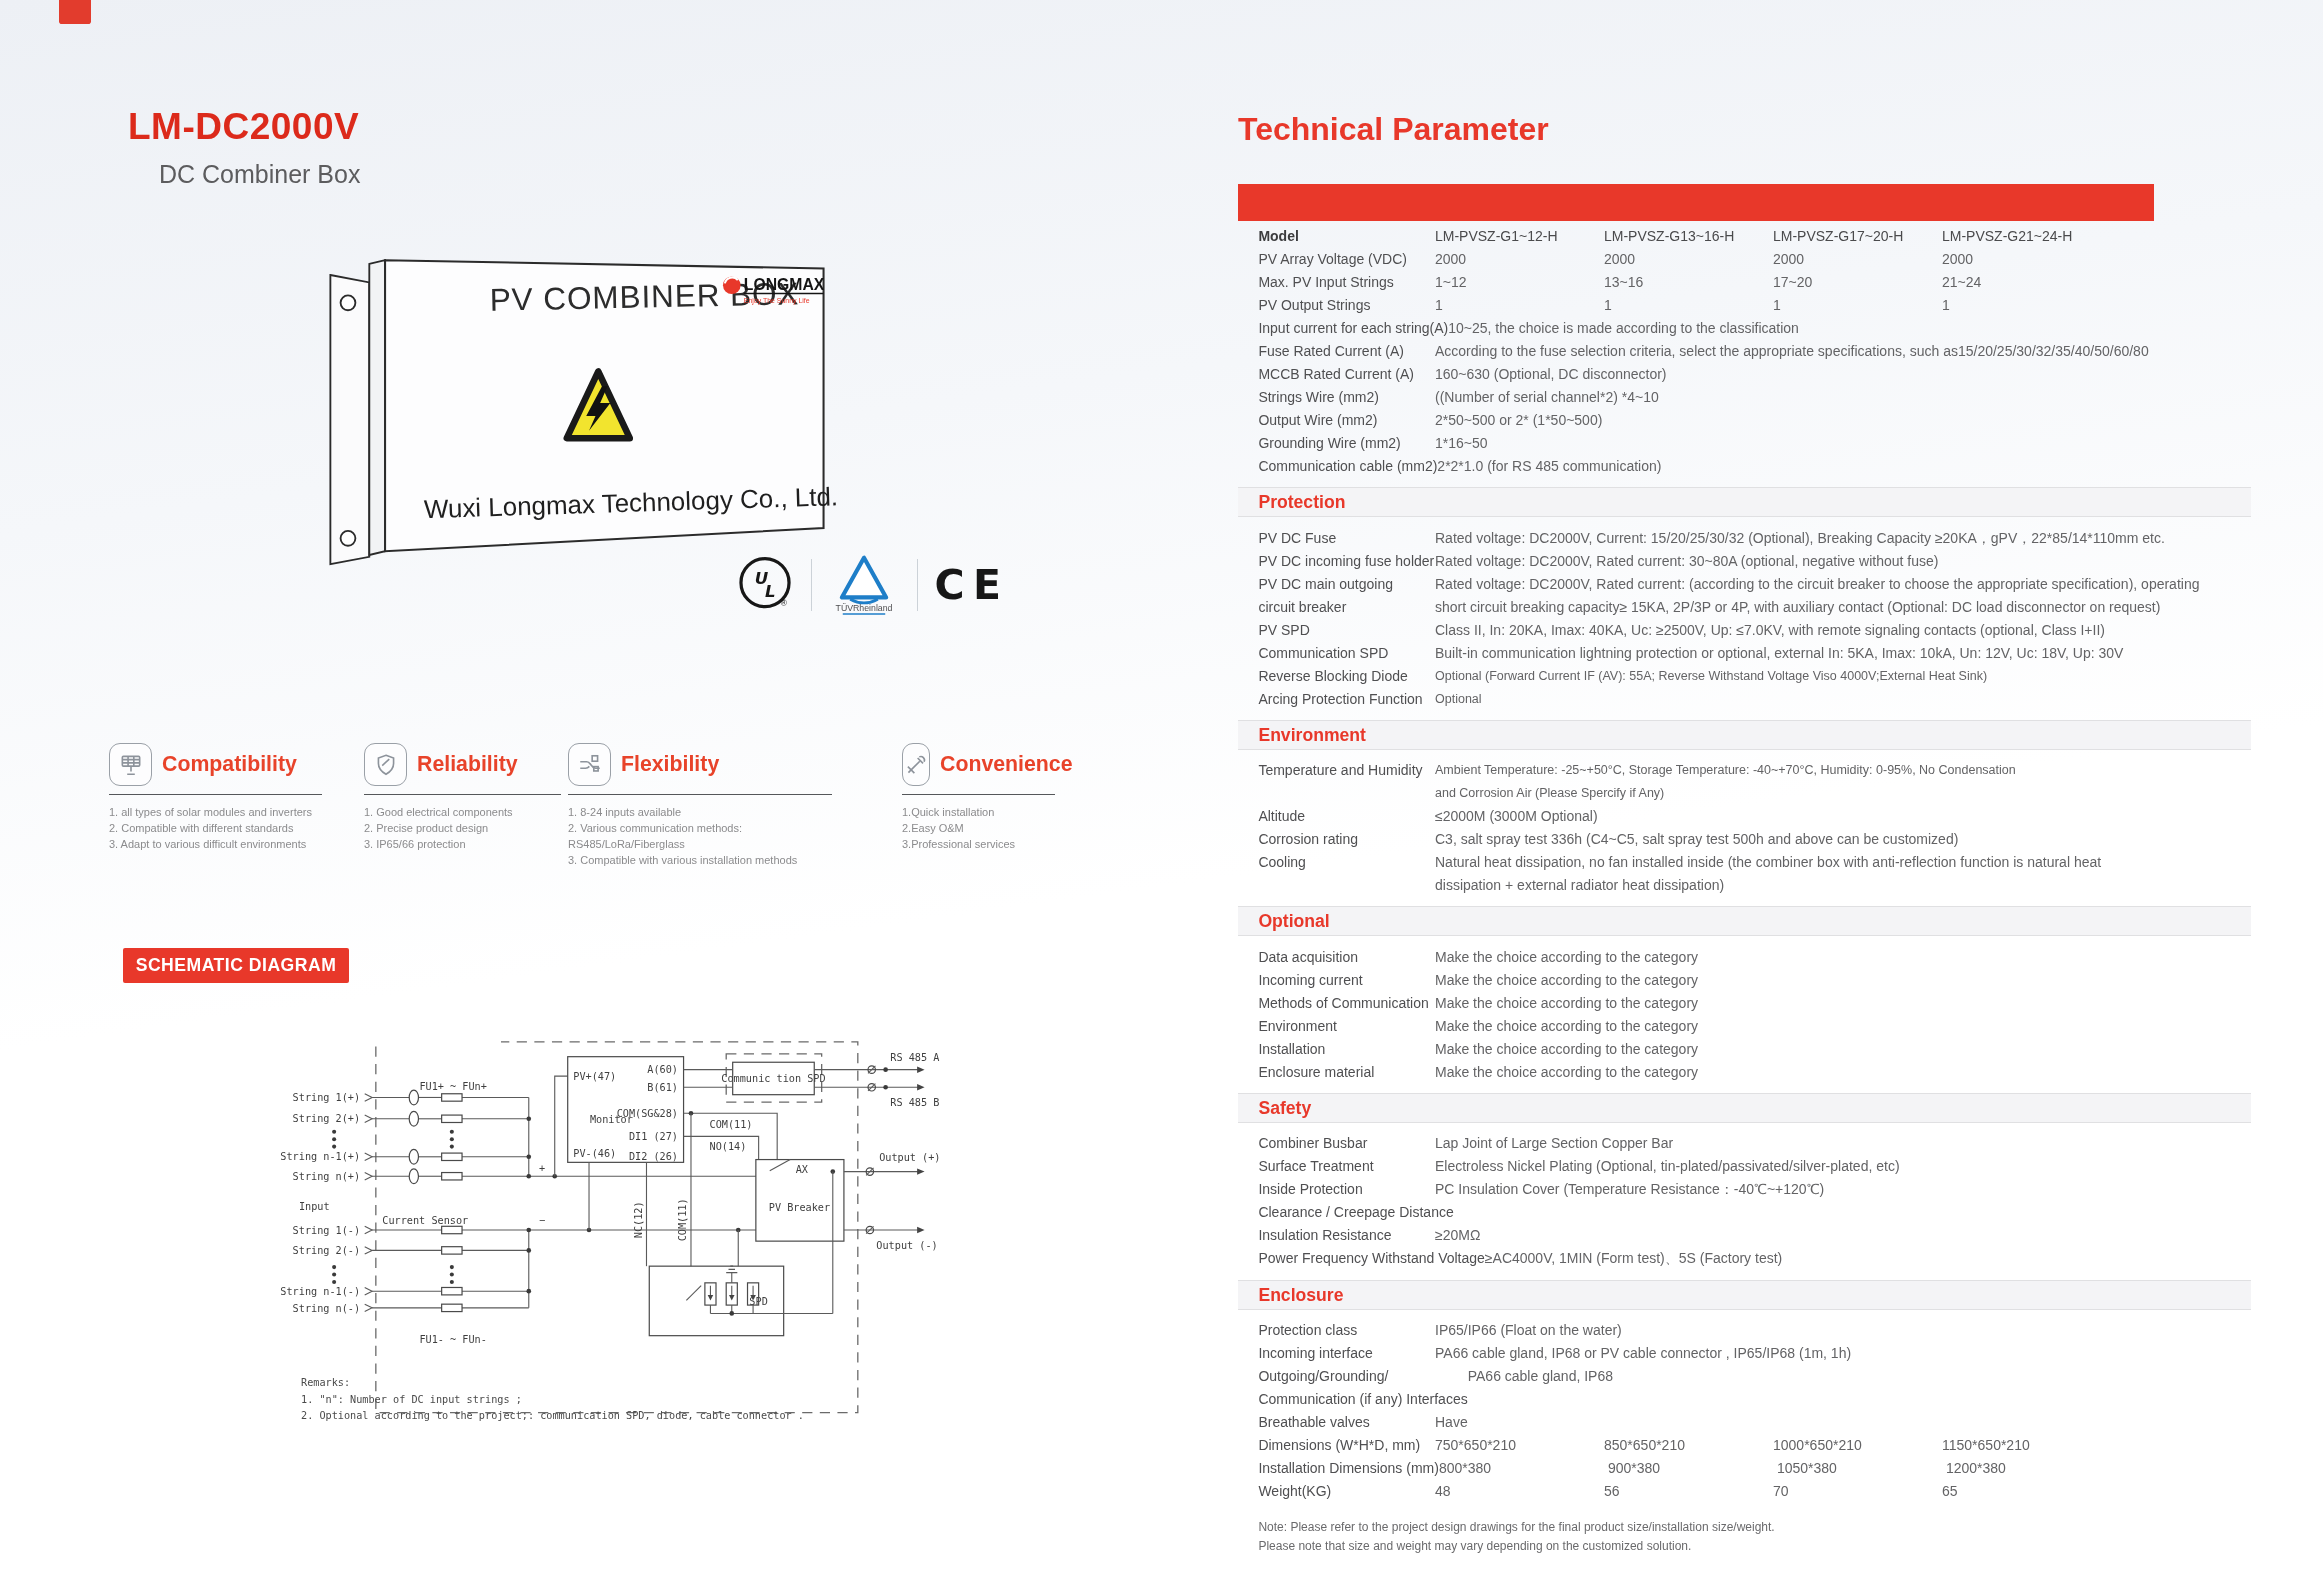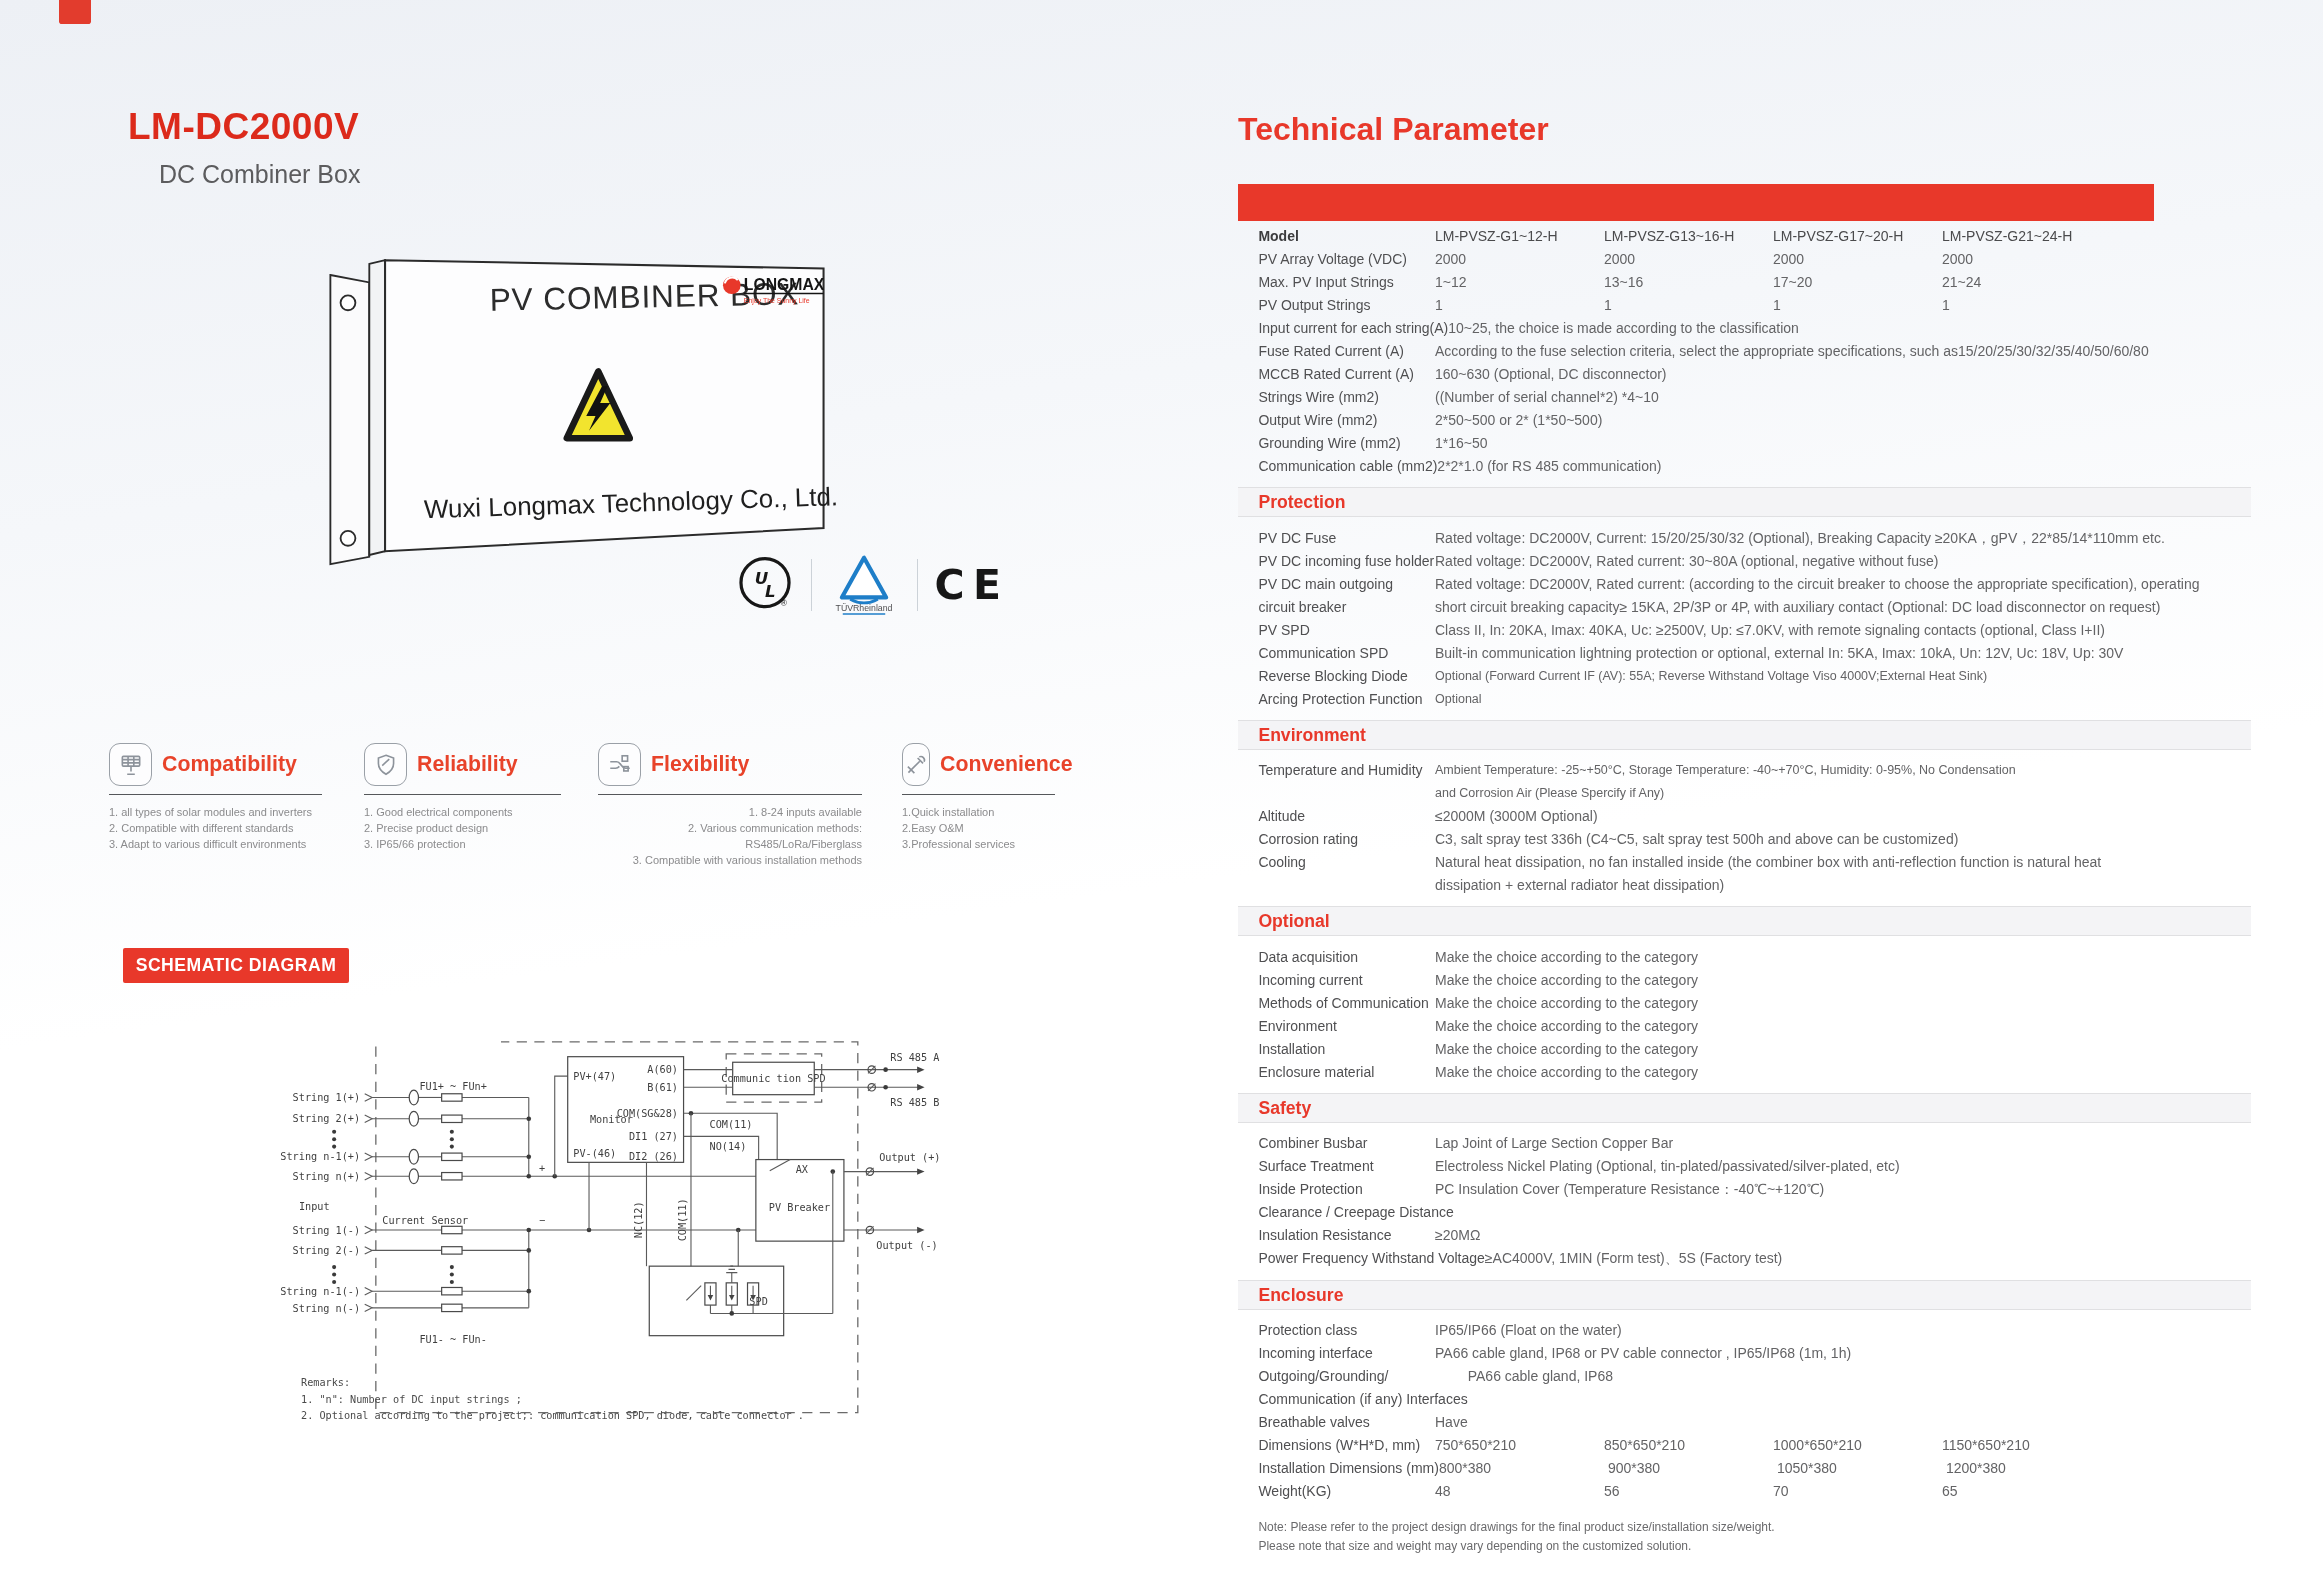--- a/index.html
+++ b/index.html
@@ -142,21 +142,21 @@
           </div>
           <div class="feat-title">Reliability</div>
         </div>
         <div class="feat-line"></div>
         <div class="feat-items">
           <div class="feat-item">1. Good electrical components</div>
           <div class="feat-item">2. Precise product design</div>
           <div class="feat-item">3. IP65/66 protection</div>
         </div>
       </div>
-      <div class="feature-col" style="left: 598px; width: 264px; text-align: right;">
+      <div class="feature-col" style="left: 568px; width: 264px;">
         <div class="feat-head">
           <div class="feat-icon">
             <svg viewBox="0 0 24 24" fill="none" stroke="#8d939b" stroke-width="1.5">
               <path d="M3 9h6c4 0 4 6 8 6h4"></path>
               <path d="M3 15h5c1.5 0 2.5-.7 3.4-1.7"></path>
               <rect x="14" y="3.5" width="5" height="5"></rect>
               <rect x="15.5" y="13.5" width="4" height="4"></rect>
             </svg>
           </div>
           <div class="feat-title">Flexibility</div>

